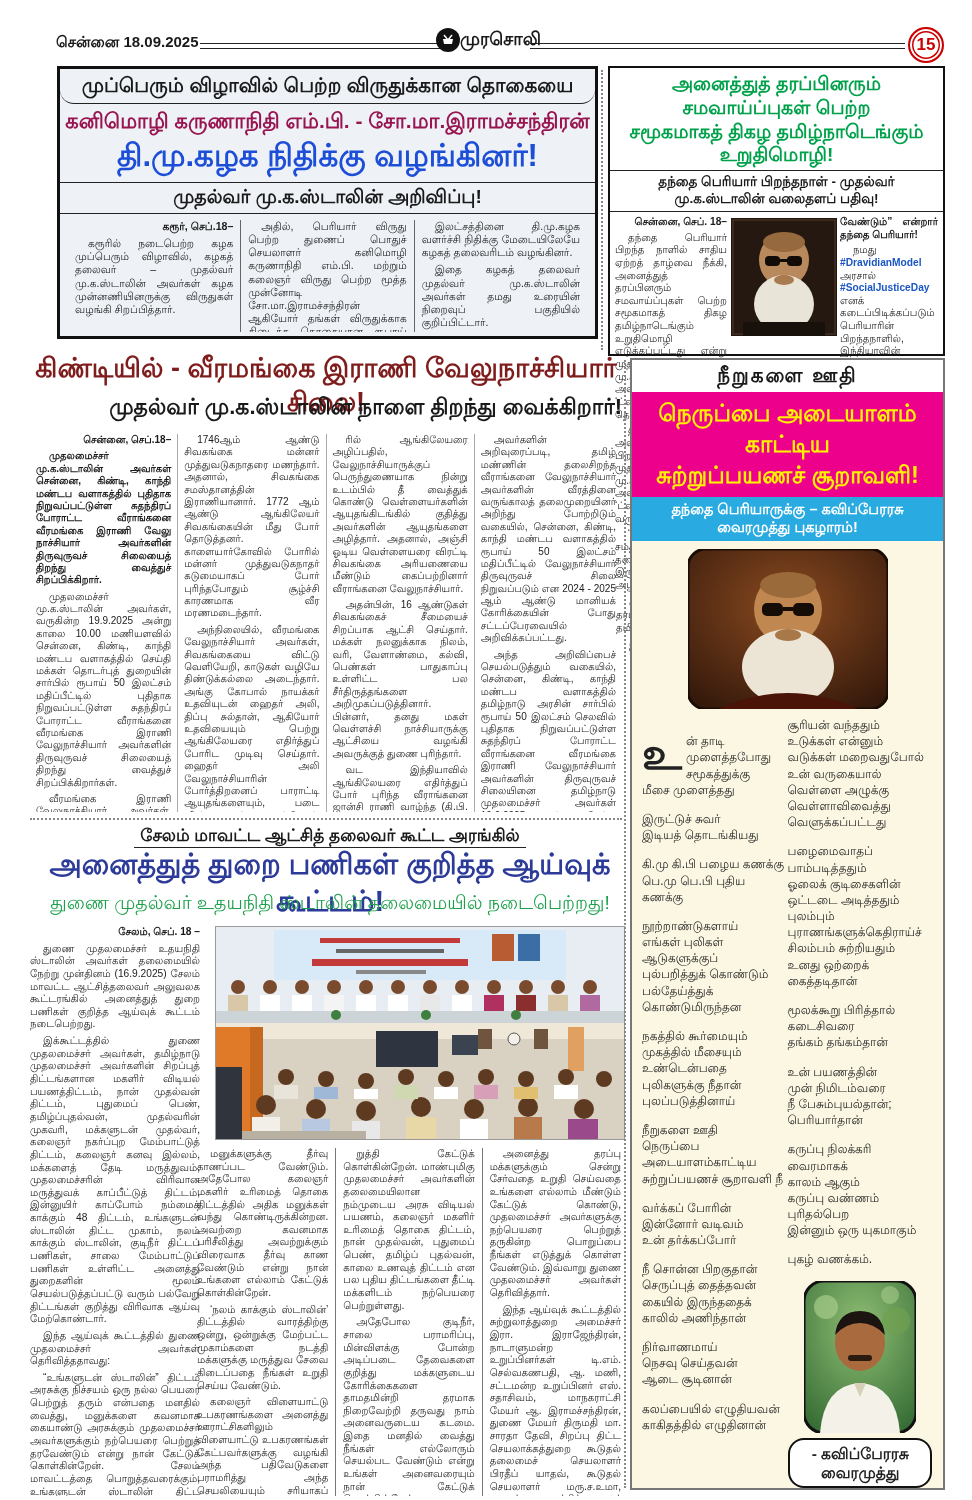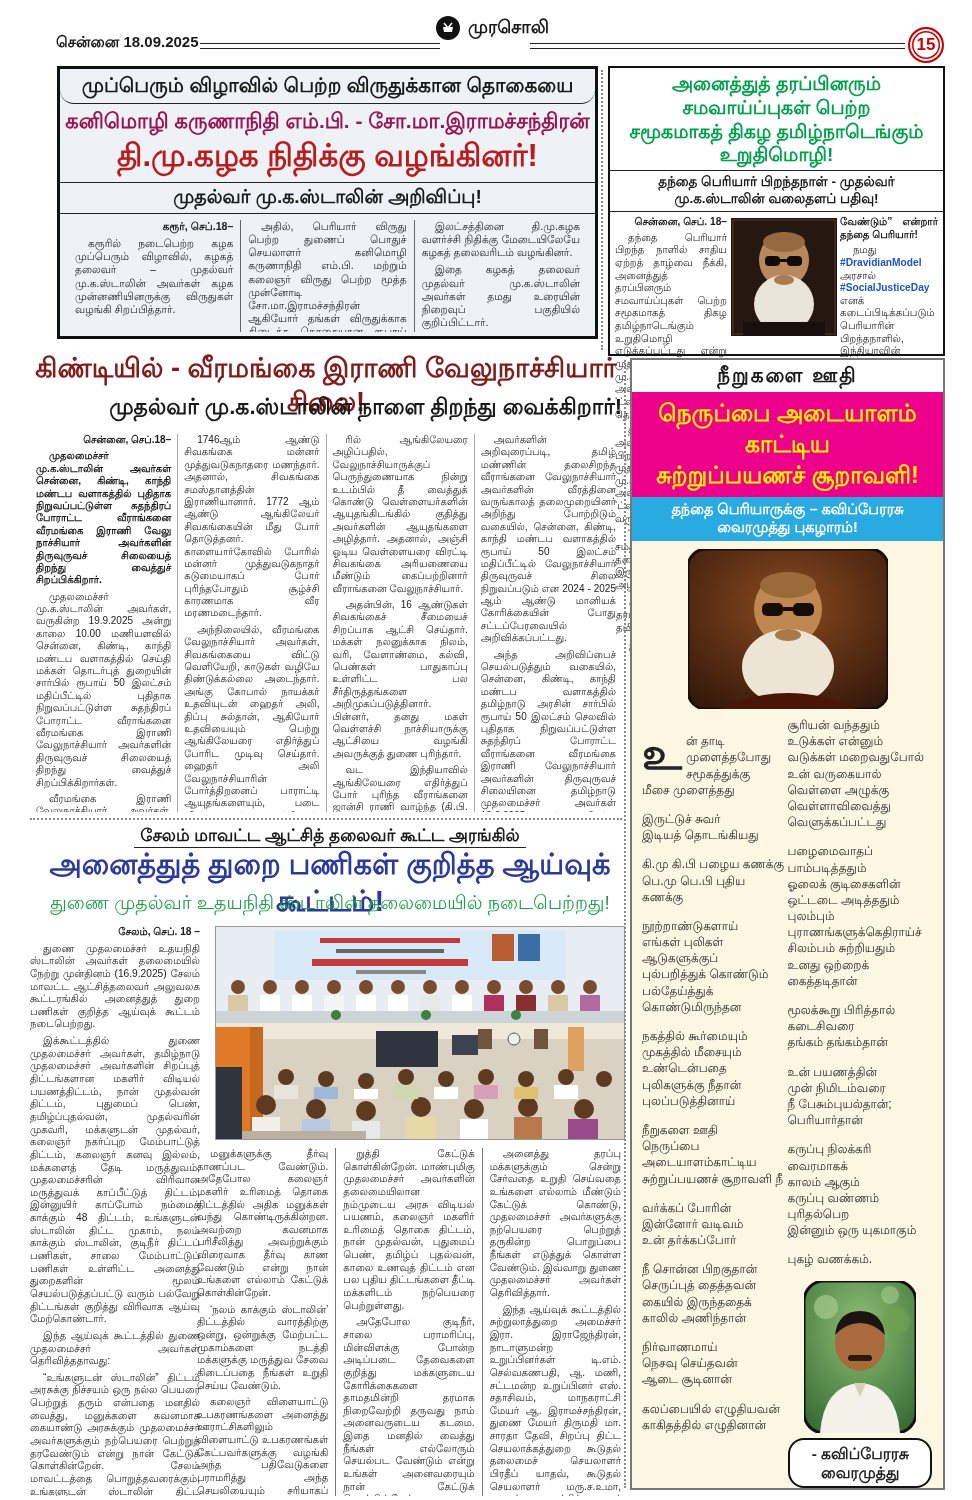--- a/index.html
+++ b/index.html
@@ -2,39 +2,39 @@
 <html><head>
 <meta charset="utf-8">
 <style>
   html,body{margin:0;padding:0;background:#e9e9e9;}
   .page{position:relative;width:972px;height:1500px;margin:0 auto;background:#ffffff;
         font-family:"Liberation Sans",sans-serif;color:#1a1a1a;overflow:hidden;}
   .abs{position:absolute;}
   
   .hdr-date{left:56px;top:33px;font-size:15px;font-weight:bold;}
   .hdr-rule{top:43px;height:4px;border-top:1.5px solid #222;border-bottom:1.5px solid #222;}
-  .hdr-center{left:436px;top:16px;display:flex;align-items:flex-end;gap:8px;}
+  .hdr-center{left:436px;top:28px;display:flex;align-items:flex-end;gap:0;}
   .hdr-title{font-size:18px;font-weight:bold;}
   .logo-circle{width:24px;height:24px;border-radius:50%;background:#111;display:flex;align-items:center;justify-content:center;}
   .pagenum{left:908px;top:27px;width:32px;height:32px;border:2px solid #c00;border-radius:50%;
            box-shadow:0 0 0 2px #fff inset,0 0 0 3.5px #c00 inset;display:flex;align-items:center;justify-content:center;
            color:#c00;font-weight:bold;font-size:17px;}
   
   .col{ text-align:justify; overflow:hidden;}
   .col p{margin:0 0 4px;text-indent:13px;line-height:1.24;}
   .dateline{text-align:right;font-weight:bold;text-indent:0 !important;}
   .lead-bold{font-weight:bold;}
   .vline{border-left:1px solid #777;}
   .dotted-v{border-left:2px dotted #888;}
   .dotted-h{border-top:2px dotted #888;}
   
   .award-box{left:57px;top:66px;width:541px;height:273px;border:3px solid #111;background:#eef2f7;box-sizing:border-box;}
   .award-kicker{font-size:20px;font-weight:bold;text-align:center;padding:5px 4px 4px;border-bottom:1.5px solid #222;border-radius:14px;}
   .award-names{font-size:21px;font-weight:bold;color:#991551;text-align:center;padding-top:5px;}
-  .award-main{font-size:31px;font-weight:bold;color:#b91c1c;text-align:center;padding:2px 0 4px;}
+  .award-main{font-size:31px;font-weight:bold;color:#1d4ed8;text-align:center;padding:2px 0 4px;}
   .award-sub{font-size:19px;font-weight:bold;text-align:center;border-top:1.5px solid #222;border-bottom:1.5px solid #222;padding:3px 0;}
   .award-body{display:flex;padding:6px 8px;height:112px;font-size:10.6px;}
   .award-body .col{flex:1;padding:0 7px;}
   .award-body .col+.col{border-left:1px solid #666;}
   
   .oath-box{left:608px;top:66px;width:337px;height:290px;border:2px solid #111;box-sizing:border-box;background:#fff;}
   .oath-head{color:#00a14b;font-size:19px;font-weight:bold;text-align:center;line-height:1.25;padding:4px 2px 3px;}
   .oath-sub{font-size:13.5px;font-weight:bold;text-align:center;border-top:1.5px solid #222;border-bottom:1.5px solid #222;padding:3px 2px;}
   .oath-body{display:flex;padding:4px 5px 0;font-size:10.2px;}
   .oath-body .col p{margin-bottom:3px;}

